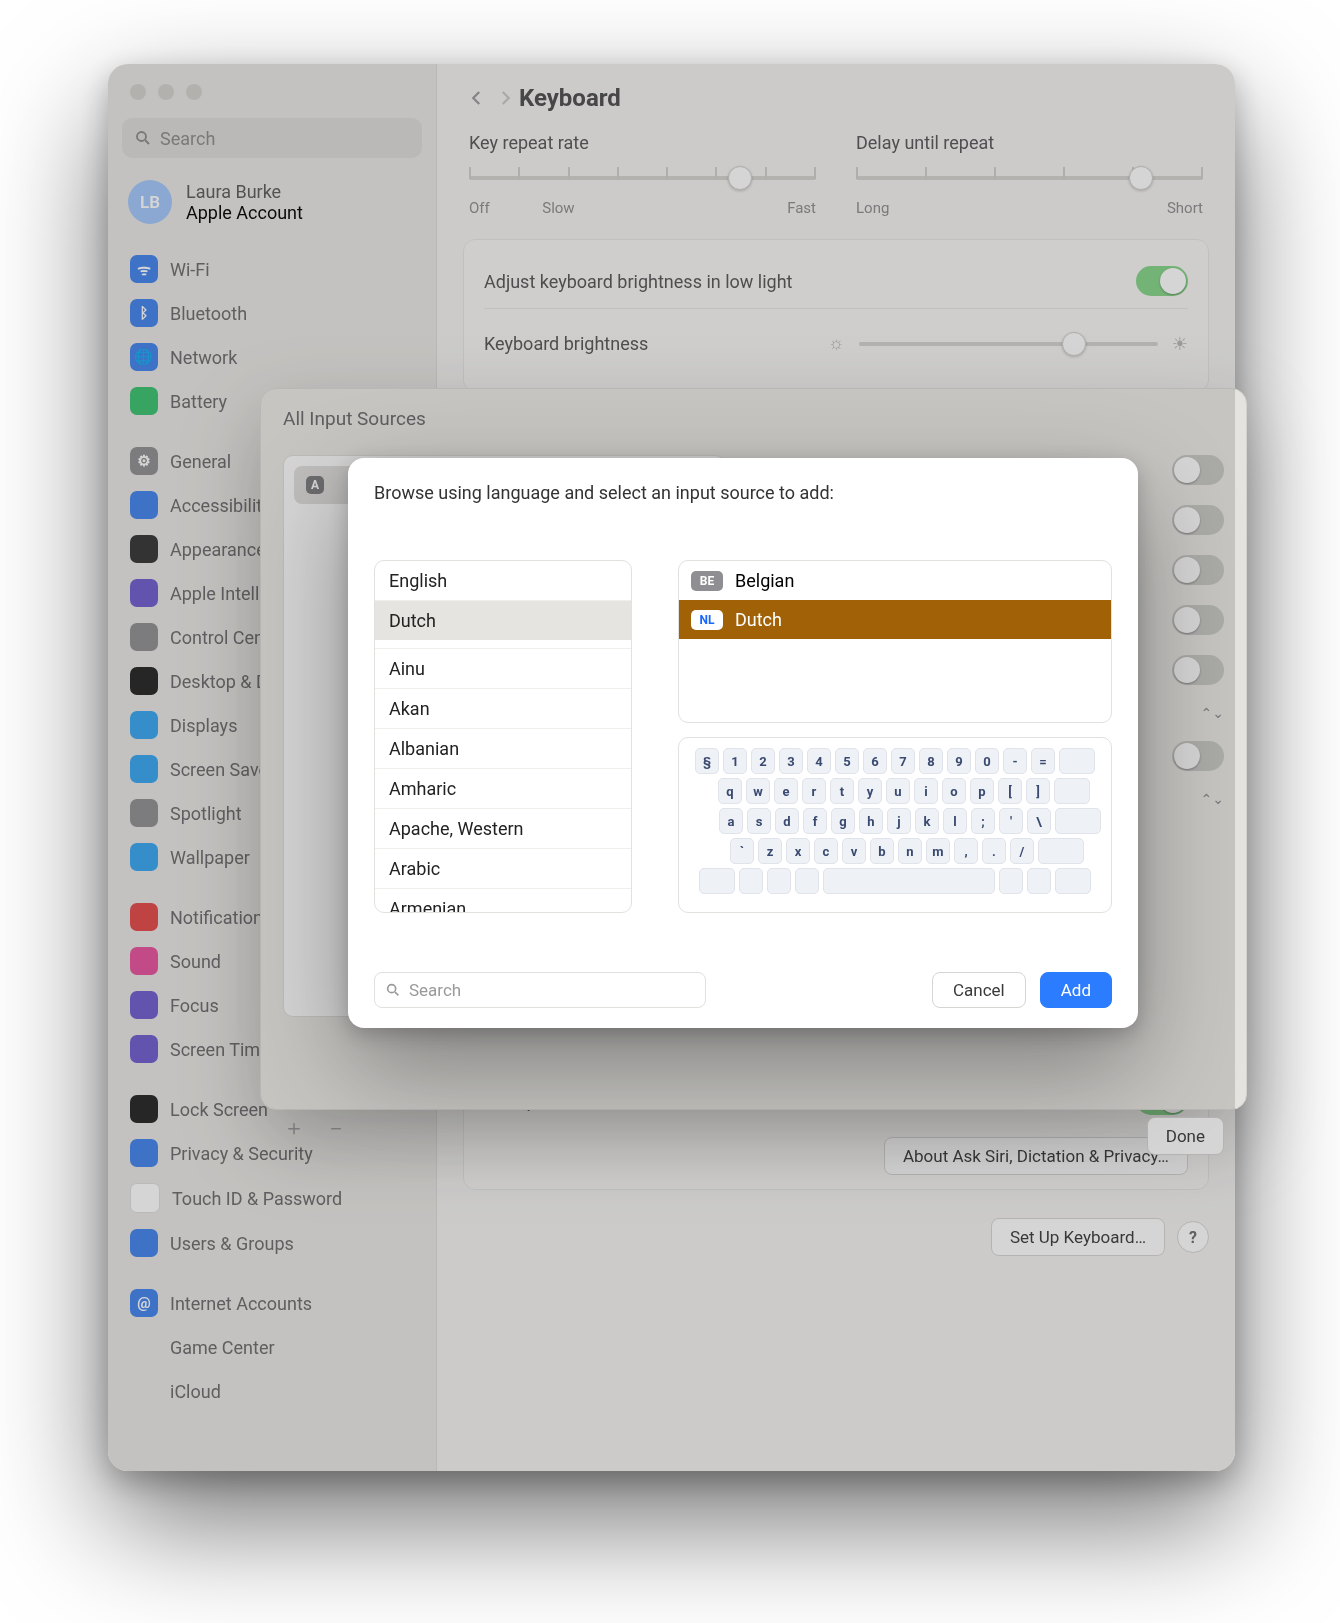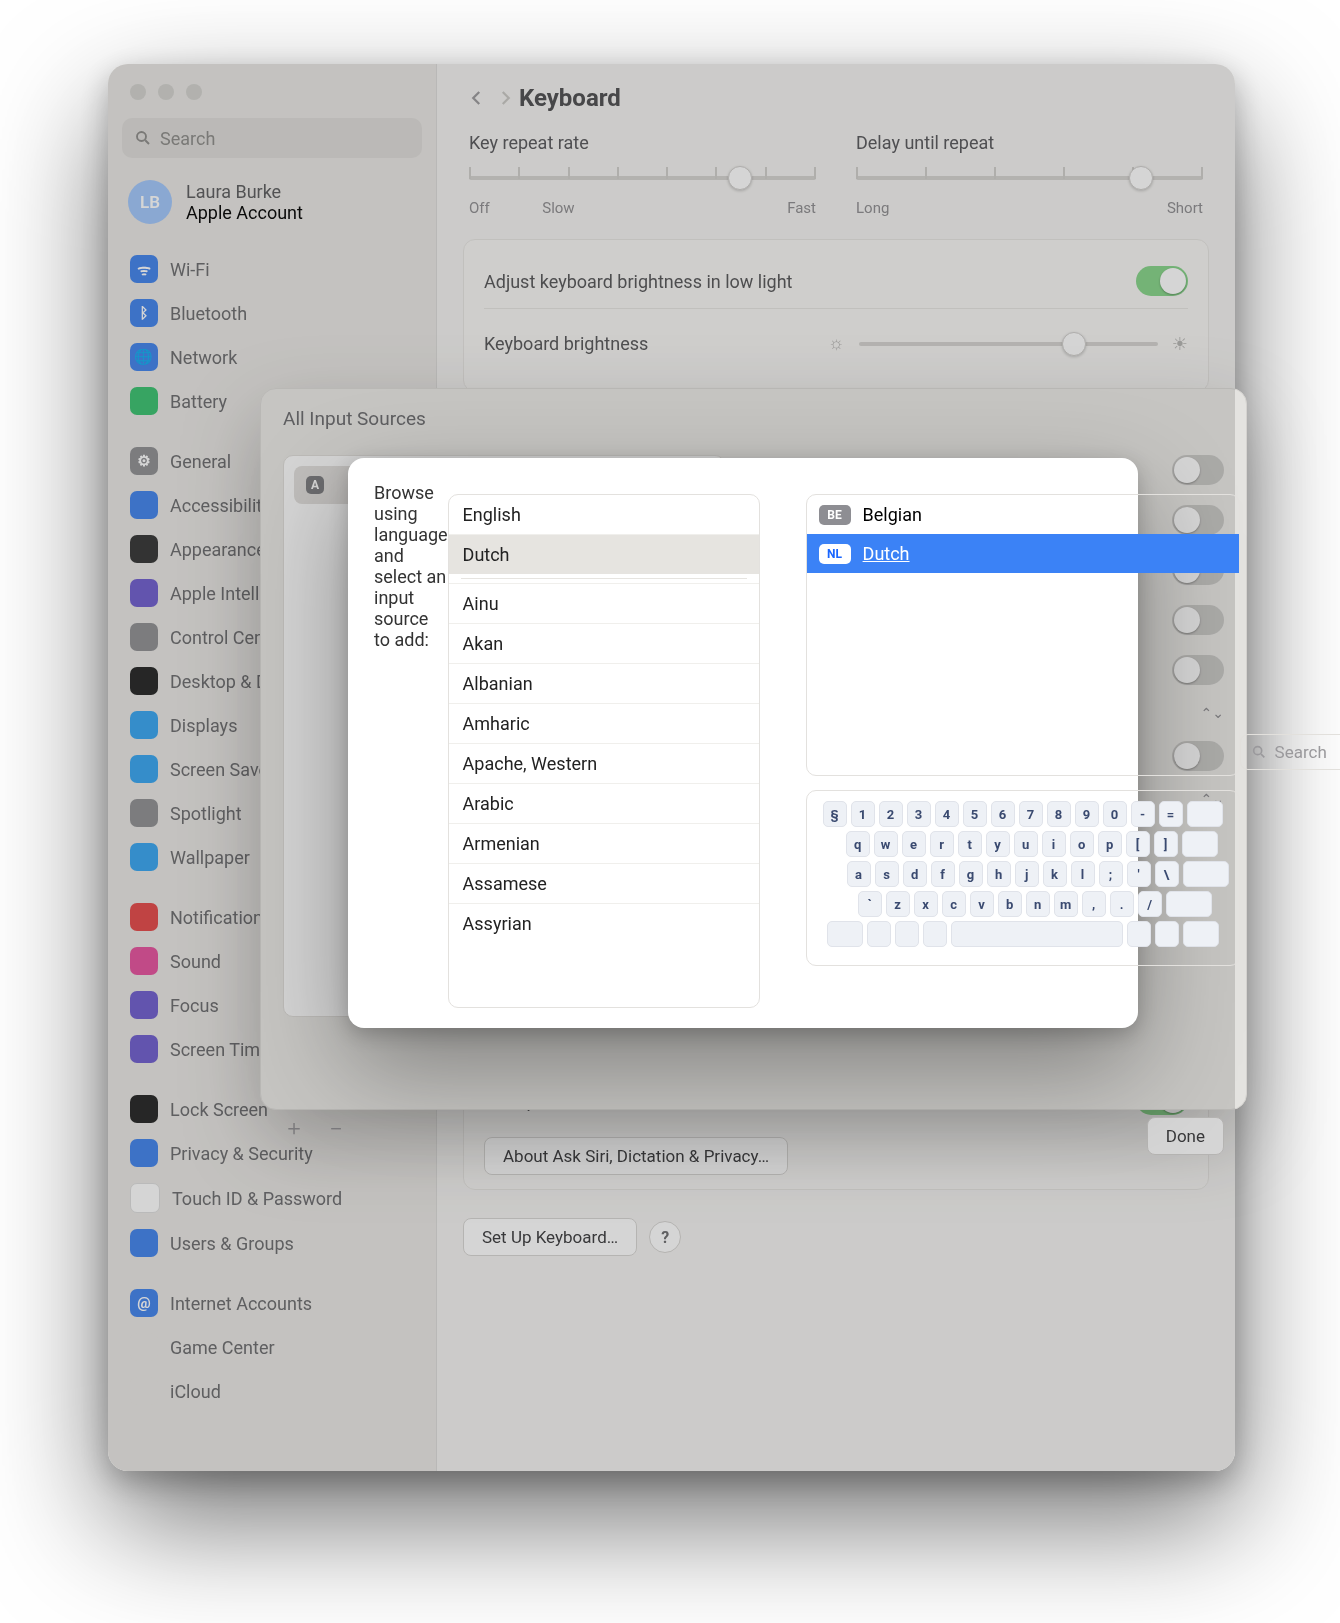--- a/index.html
+++ b/index.html
@@ -60,21 +60,21 @@
   .ticks{position:absolute;left:0;right:0;top:4px;display:flex;justify-content:space-between;}
   .ticks span{width:2px;height:12px;background:#cfcdca;}
   .knob{position:absolute;top:50%;width:22px;height:22px;border-radius:50%;background:#fff;border:1px solid #cfcdca;box-shadow:0 1px 3px rgba(0,0,0,.2);transform:translate(-50%,-50%);}
   .minmax{display:flex;justify-content:space-between;font-size:15px;color:#8d8c8f;gap:40px;}
   .toggle{width:52px;height:30px;border-radius:30px;background:#d7d5d2;position:relative;}
   .toggle .k{position:absolute;top:2px;left:2px;width:26px;height:26px;border-radius:50%;background:#fff;box-shadow:0 1px 2px rgba(0,0,0,.3);}
   .toggle.on{background:#7fd582;}
   .toggle.on .k{left:24px;}
   .toggle.off-gray{background:#c9c8c5;}
 
-  .right-btn-row{display:flex;gap:12px;padding-top:10px;}
+  .right-btn-row{display:flex;justify-content:flex-end;gap:12px;padding-top:10px;}
   .btn{background:#fff;border:1px solid #d7d5d2;border-radius:8px;padding:8px 18px;font-size:17px;color:#3a3a3c;}
   .btn.primary{background:#2b7cff;color:#fff;border-color:#2b7cff;}
   .circle-q{width:30px;height:30px;border-radius:50%;background:#fff;border:1px solid #d6d4d1;display:flex;align-items:center;justify-content:center;color:#6b6b6e;font-weight:700;}
 
   .chev{font-size:14px;color:#8d8c8f;margin-left:8px;}
   .value{color:#6a6a6d;}
 
   
   .sheet{
     position:absolute;left:260px;top:388px;width:985px;height:720px;
@@ -87,34 +87,34 @@
   .kb-badge{background:#7b7b7f;color:#fff;font-size:12px;font-weight:700;border-radius:5px;padding:2px 5px;}
   .sheet-pm{position:absolute;left:22px;bottom:-34px;display:flex;gap:20px;color:#8d8c8f;font-size:22px;}
 
   .done-area{position:absolute;right:22px;bottom:-46px;}
 
   
   .scrim{position:absolute;inset:0;background:rgba(60,60,60,.18);}
   .modal{
     position:absolute;left:348px;top:458px;width:790px;height:570px;
     background:#fff;border-radius:16px;box-shadow:0 40px 100px rgba(0,0,0,.35),0 6px 20px rgba(0,0,0,.2);
-    padding:24px 26px 20px 26px;box-sizing:border-box;display:flex;flex-direction:row;
+    padding:24px 26px 20px 26px;box-sizing:border-box;display:flex;flex-direction:column;gap:45px;
   }
   .modal-title{font-size:18px;color:#333;}
   .modal-body{display:flex;gap:14px;margin-top:12px;flex:1;min-height:0;}
   .lang-list{width:310px;border:1px solid #e3e1de;border-radius:10px;overflow:hidden;display:flex;flex-direction:column;}
   .lang-item{padding:9px 14px;font-size:18px;color:#222;border-top:1px solid #f0efec;}
   .lang-item.first{border-top:none;}
   .lang-item.selected{background:#e6e4e0;}
   .lang-divider{height:1px;background:#e6e4e0;margin:4px 12px;}
   .src-col{flex:1;display:flex;flex-direction:column;gap:14px;padding-left:32px;}
   .src-list{border:1px solid #e3e1de;border-radius:10px;overflow:hidden;height:280px;}
   .src-item{display:flex;align-items:center;gap:12px;padding:9px 12px;font-size:18px;}
   .src-item .badge{background:#8e8e93;color:#fff;border-radius:5px;font-size:12px;font-weight:700;padding:3px 5px;min-width:22px;text-align:center;}
-  .src-item.selected{background:#3b82f6;color:#fff;text-decoration:underline;}
+  .src-item.selected{background:#a16207;color:#fff;}
   .src-item.selected .badge{background:#fff;color:#1966ff;}
 
   .kb-preview{border:1px solid #e3e1de;border-radius:10px;padding:10px 10px 14px 10px;}
   .kb-row{display:flex;gap:4px;justify-content:center;margin-bottom:4px;}
   .key{background:#eef1f6;border:1px solid #e0e3ea;border-radius:5px;min-width:22px;height:24px;display:flex;align-items:center;justify-content:center;font-size:13px;font-weight:700;color:#3a4a70;}
   .key.wide{min-width:34px;} .key.wider{min-width:44px;}
 
   .modal-footer{display:flex;align-items:center;margin-top:14px;gap:14px;}
   .modal-search{flex:0 0 310px;height:34px;border:1px solid #e2e0dc;border-radius:8px;display:flex;align-items:center;padding:0 10px;color:#9a999c;font-size:17px;}
   .modal-search svg{margin-right:8px;}

